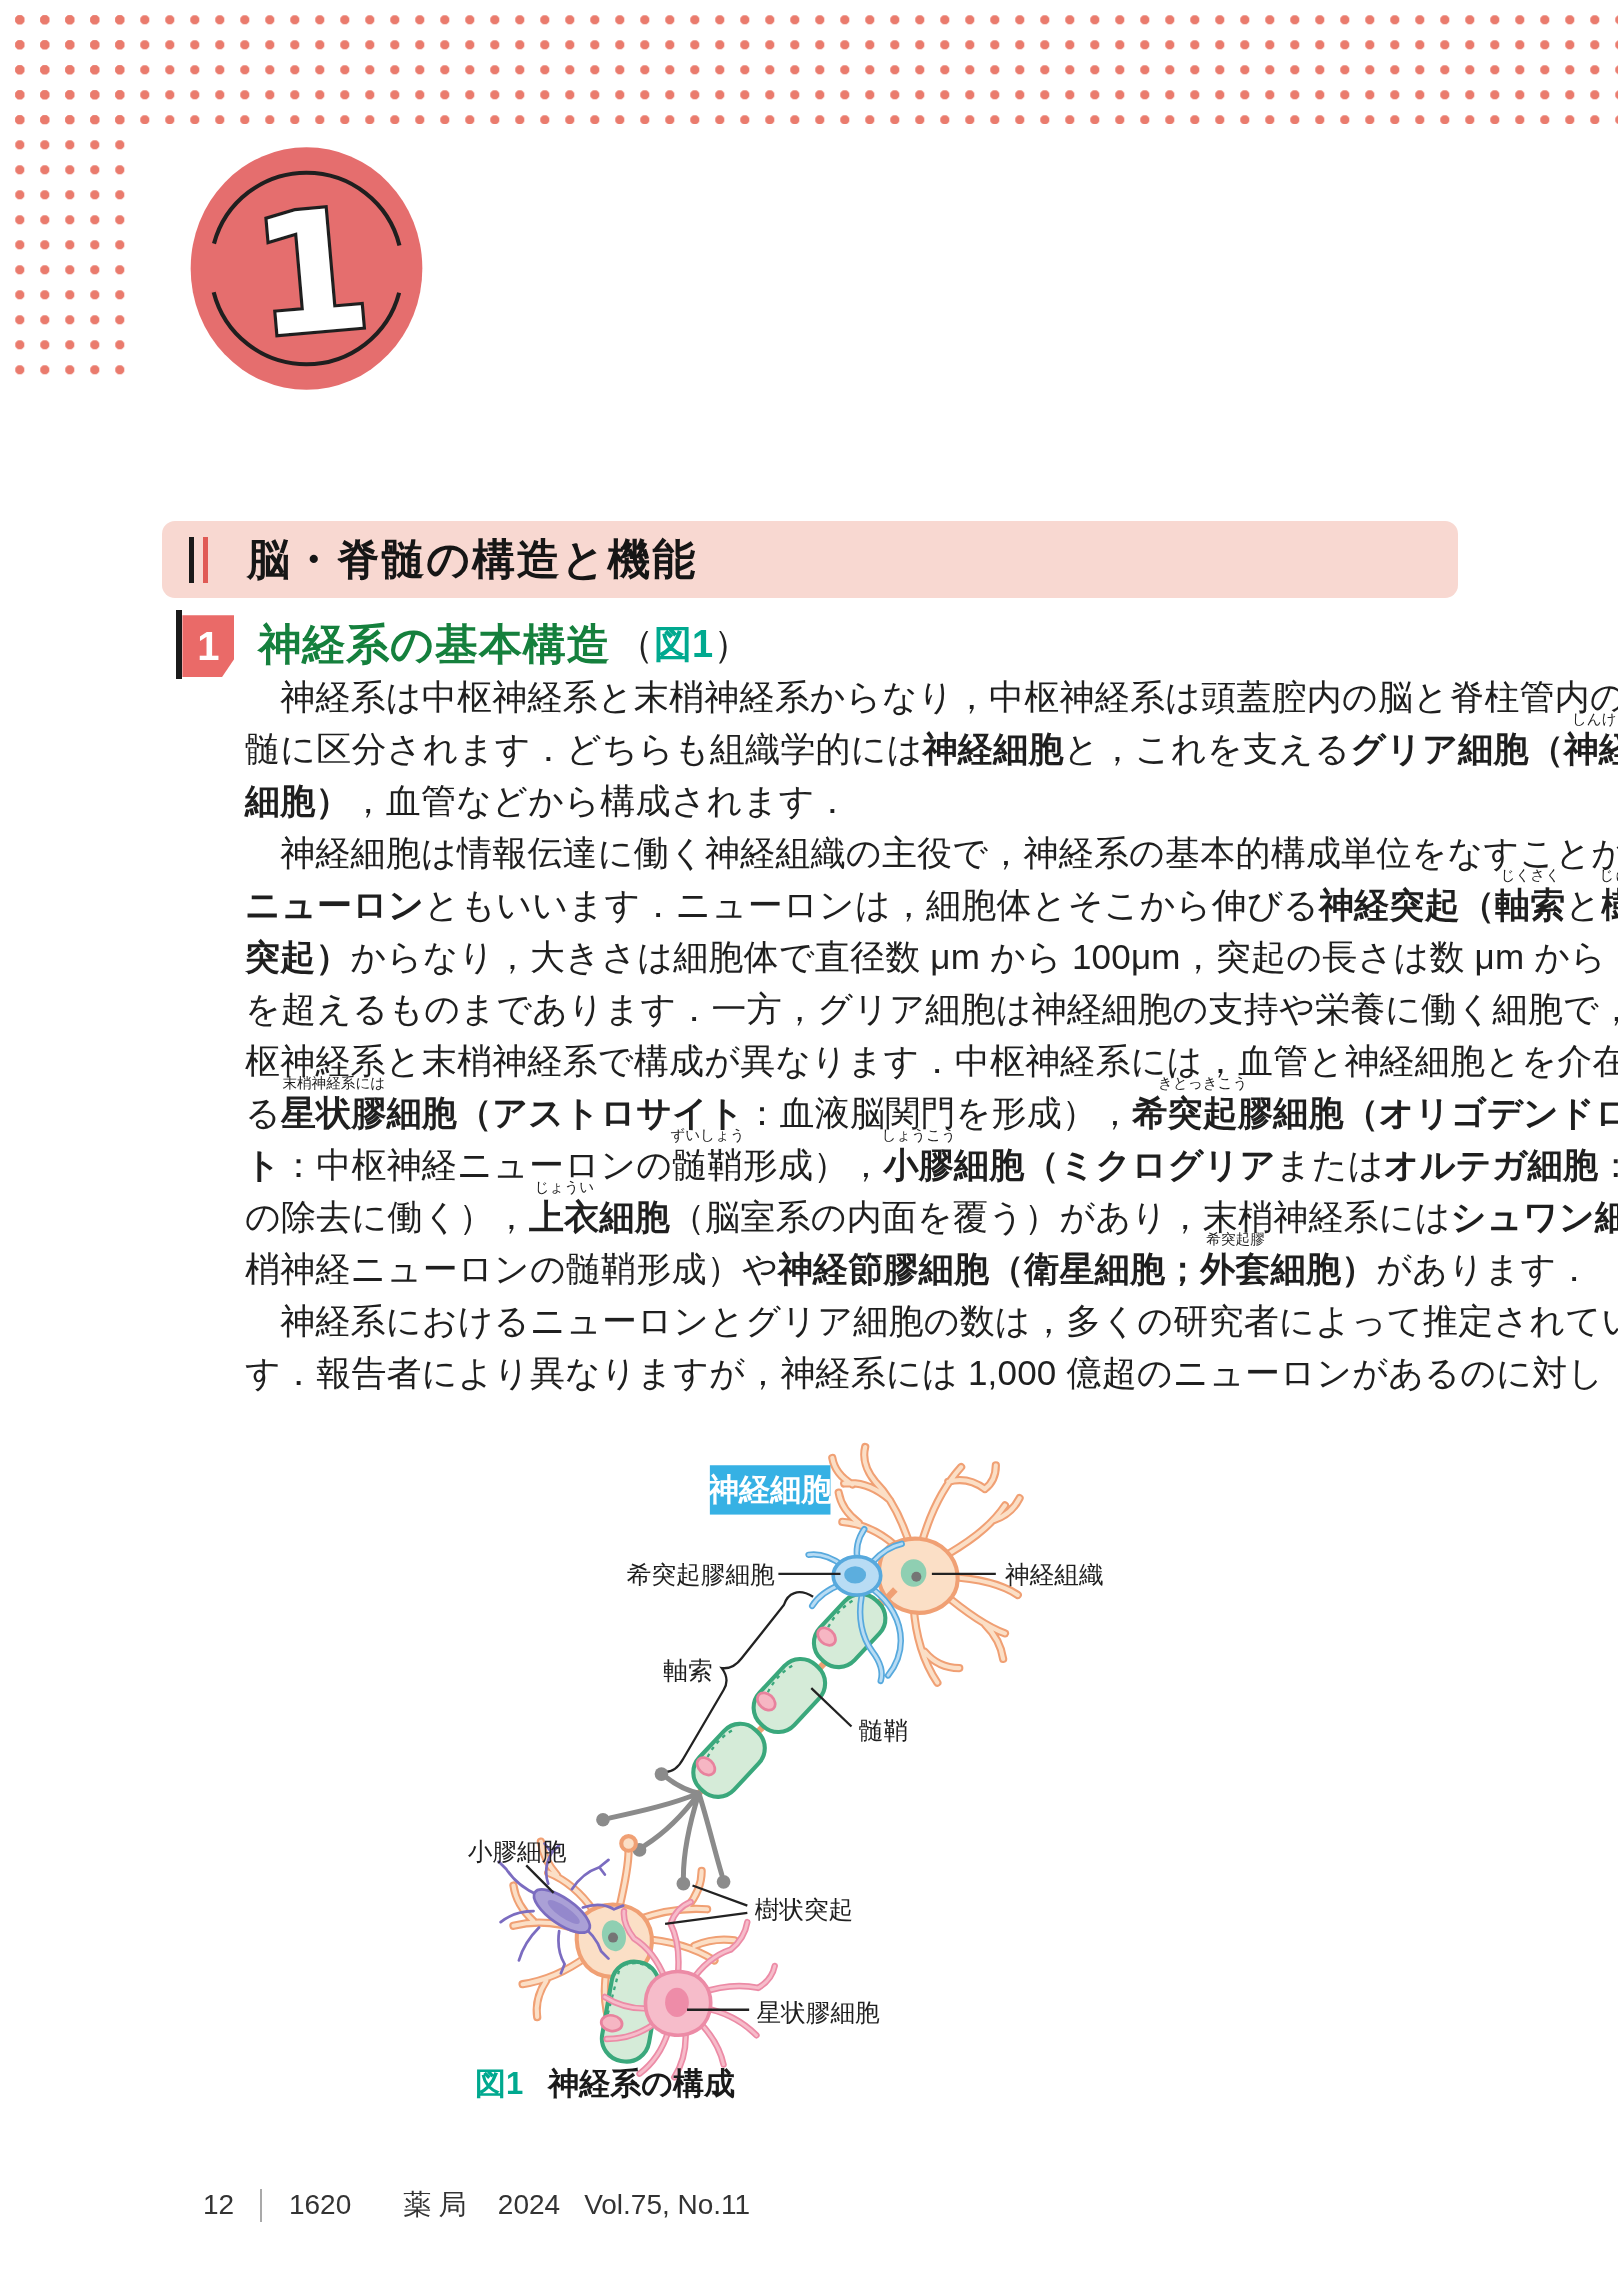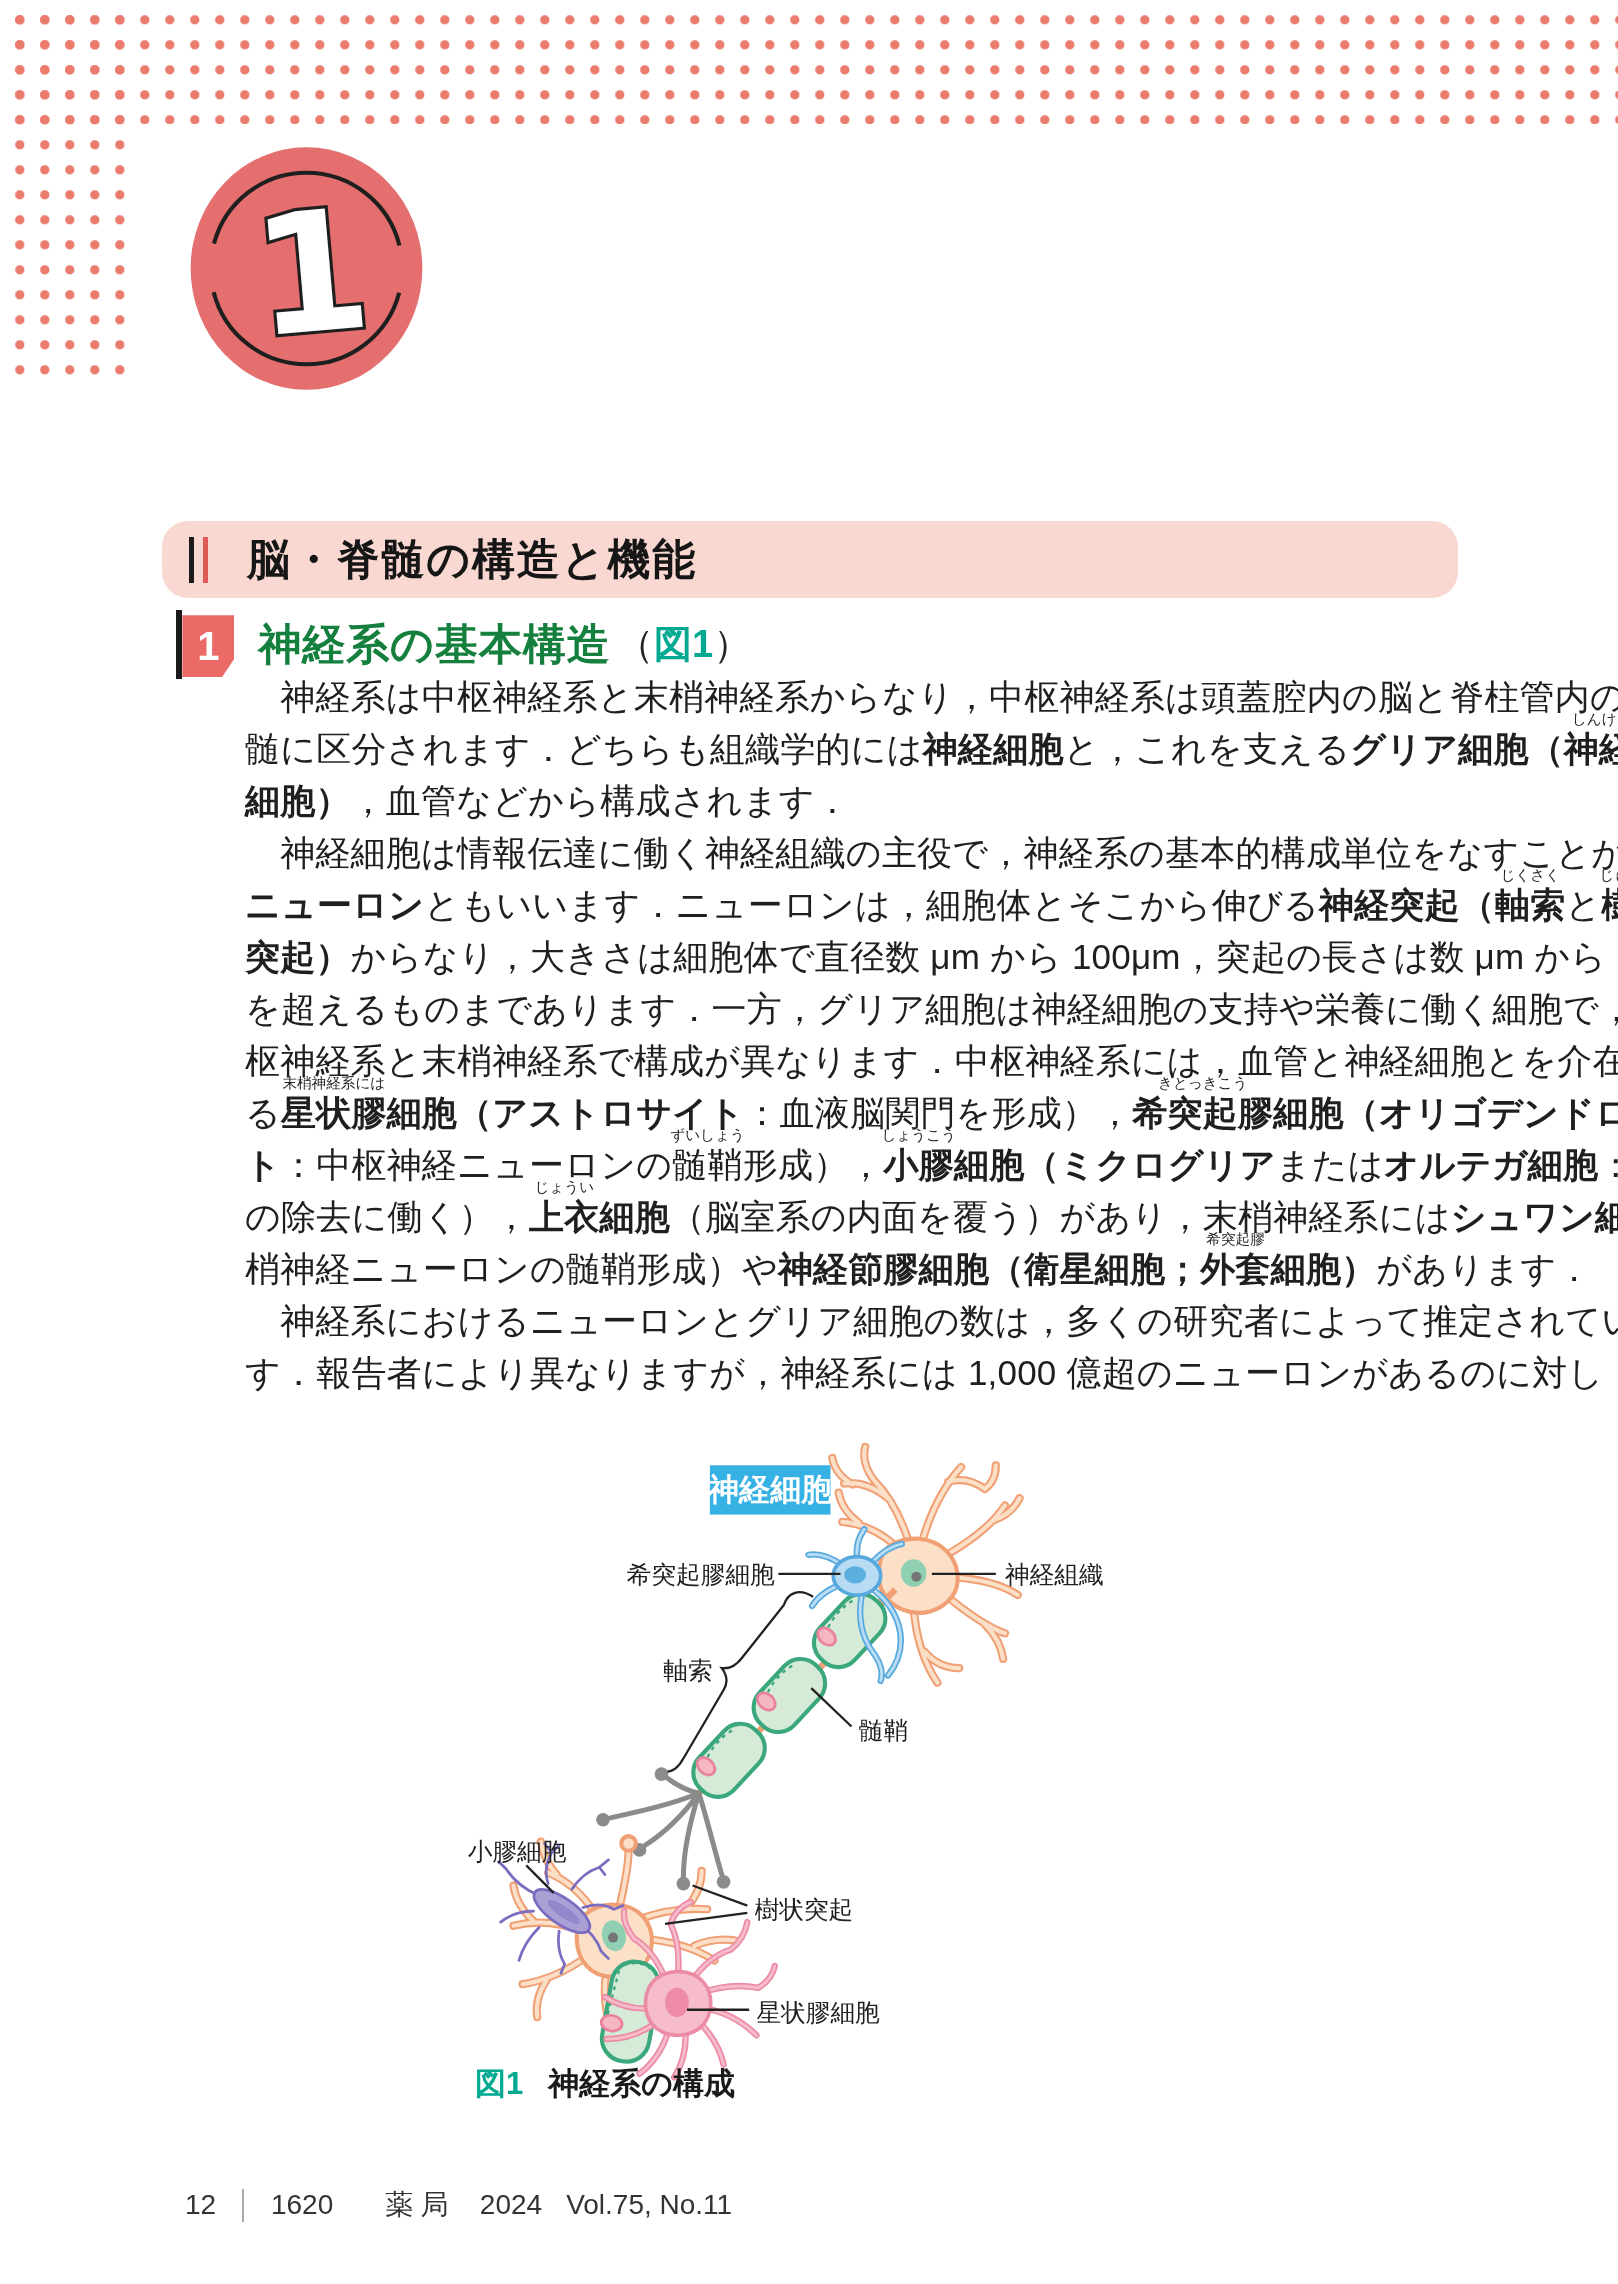--- a/index.html
+++ b/index.html
@@ -6,21 +6,21 @@
   #page{position:relative;width:1618px;height:2284px;background:#ffffff;overflow:hidden;
         font-family:"Liberation Sans","DejaVu Sans",sans-serif;color:#1f1f1f;}
   .dots{position:absolute;
         background-image:radial-gradient(circle,#ea7b6d 4.3px,rgba(0,0,0,0) 5px);
         background-size:25px 25px;background-position:7.3px 7.3px;}
   #dots-top{left:0;top:0;width:1618px;height:124px;}
   #dots-left{left:0;top:0;width:137px;height:384px;}
   #badge{position:absolute;left:187px;top:144px;}
   #main-title{position:absolute;left:563px;top:247px;font-size:90px;font-weight:700;
               letter-spacing:12.8px;color:#1b1b1b;white-space:nowrap;}
-  #band{position:absolute;left:162px;top:521px;width:1296px;height:77px;background:#f8d8d1;border-radius:26px;}
+  #band{position:absolute;left:162px;top:521px;width:1296px;height:77px;background:#f8d8d1;border-radius:13px;}
   .bar{position:absolute;top:16.4px;width:4.6px;height:46px;}
   #band-bar-black{left:27.4px;background:#1a1a1a;}
   #band-bar-red{left:41px;background:#e05a55;}
   #band-title{position:absolute;left:85px;top:0;height:77px;display:flex;align-items:center;
               font-size:43px;font-weight:700;color:#161616;letter-spacing:1.8px;white-space:nowrap;}
   #h2row{position:absolute;left:176px;top:610px;height:69px;display:flex;align-items:center;}
   #h2-blackbar{width:6.4px;height:69px;background:#1a1a1a;}
   #h2-box{width:52px;height:62px;margin-top:3.7px;background:#ea6a68;display:flex;align-items:center;justify-content:center;
           clip-path:polygon(0 0,100% 0,100% 70%,76% 100%,0 100%);}
   #h2-box span{color:#fff;font-size:40px;font-weight:700;}
@@ -45,21 +45,21 @@
   .aO{fill:none;stroke:#ec8ba6;stroke-width:7;stroke-linecap:round;}
   .aI{fill:none;stroke:#f6bcca;stroke-width:3.2;stroke-linecap:round;}
   .my{fill:#d5ebd8;stroke:#3aa87c;stroke-width:4.5;}
   .pk{fill:#f6b6c3;stroke:#e8829d;stroke-width:3;}
   .dsh{fill:none;stroke:#3aa87c;stroke-width:2.5;stroke-dasharray:4 5;}
   .gry{fill:none;stroke:#8b8b8b;stroke-width:5.5;stroke-linecap:round;}
   .gdot{fill:#8b8b8b;}
   .mg{fill:none;stroke:#7b6cc0;stroke-width:3;stroke-linecap:round;}
   .lbl{font-size:27px;fill:#1f1f1f;}
   .lln{stroke:#222;stroke-width:2.5;}
-  #footer{position:absolute;left:185px;top:2186px;display:flex;align-items:center;
+  #footer{position:absolute;left:203px;top:2186px;display:flex;align-items:center;
           font-size:28px;color:#333;}
   #footer .fsep{width:1.8px;height:33px;background:#a9a9a9;margin:0 27.4px 0 25.6px;}
   #footer .sp1{margin-right:52px;}
   #footer .jp{letter-spacing:7.3px;margin-right:24px;}
   #footer .sp2{margin-right:24px;}
 </style>
 </head>
 <body>
 
 <div id="page">

